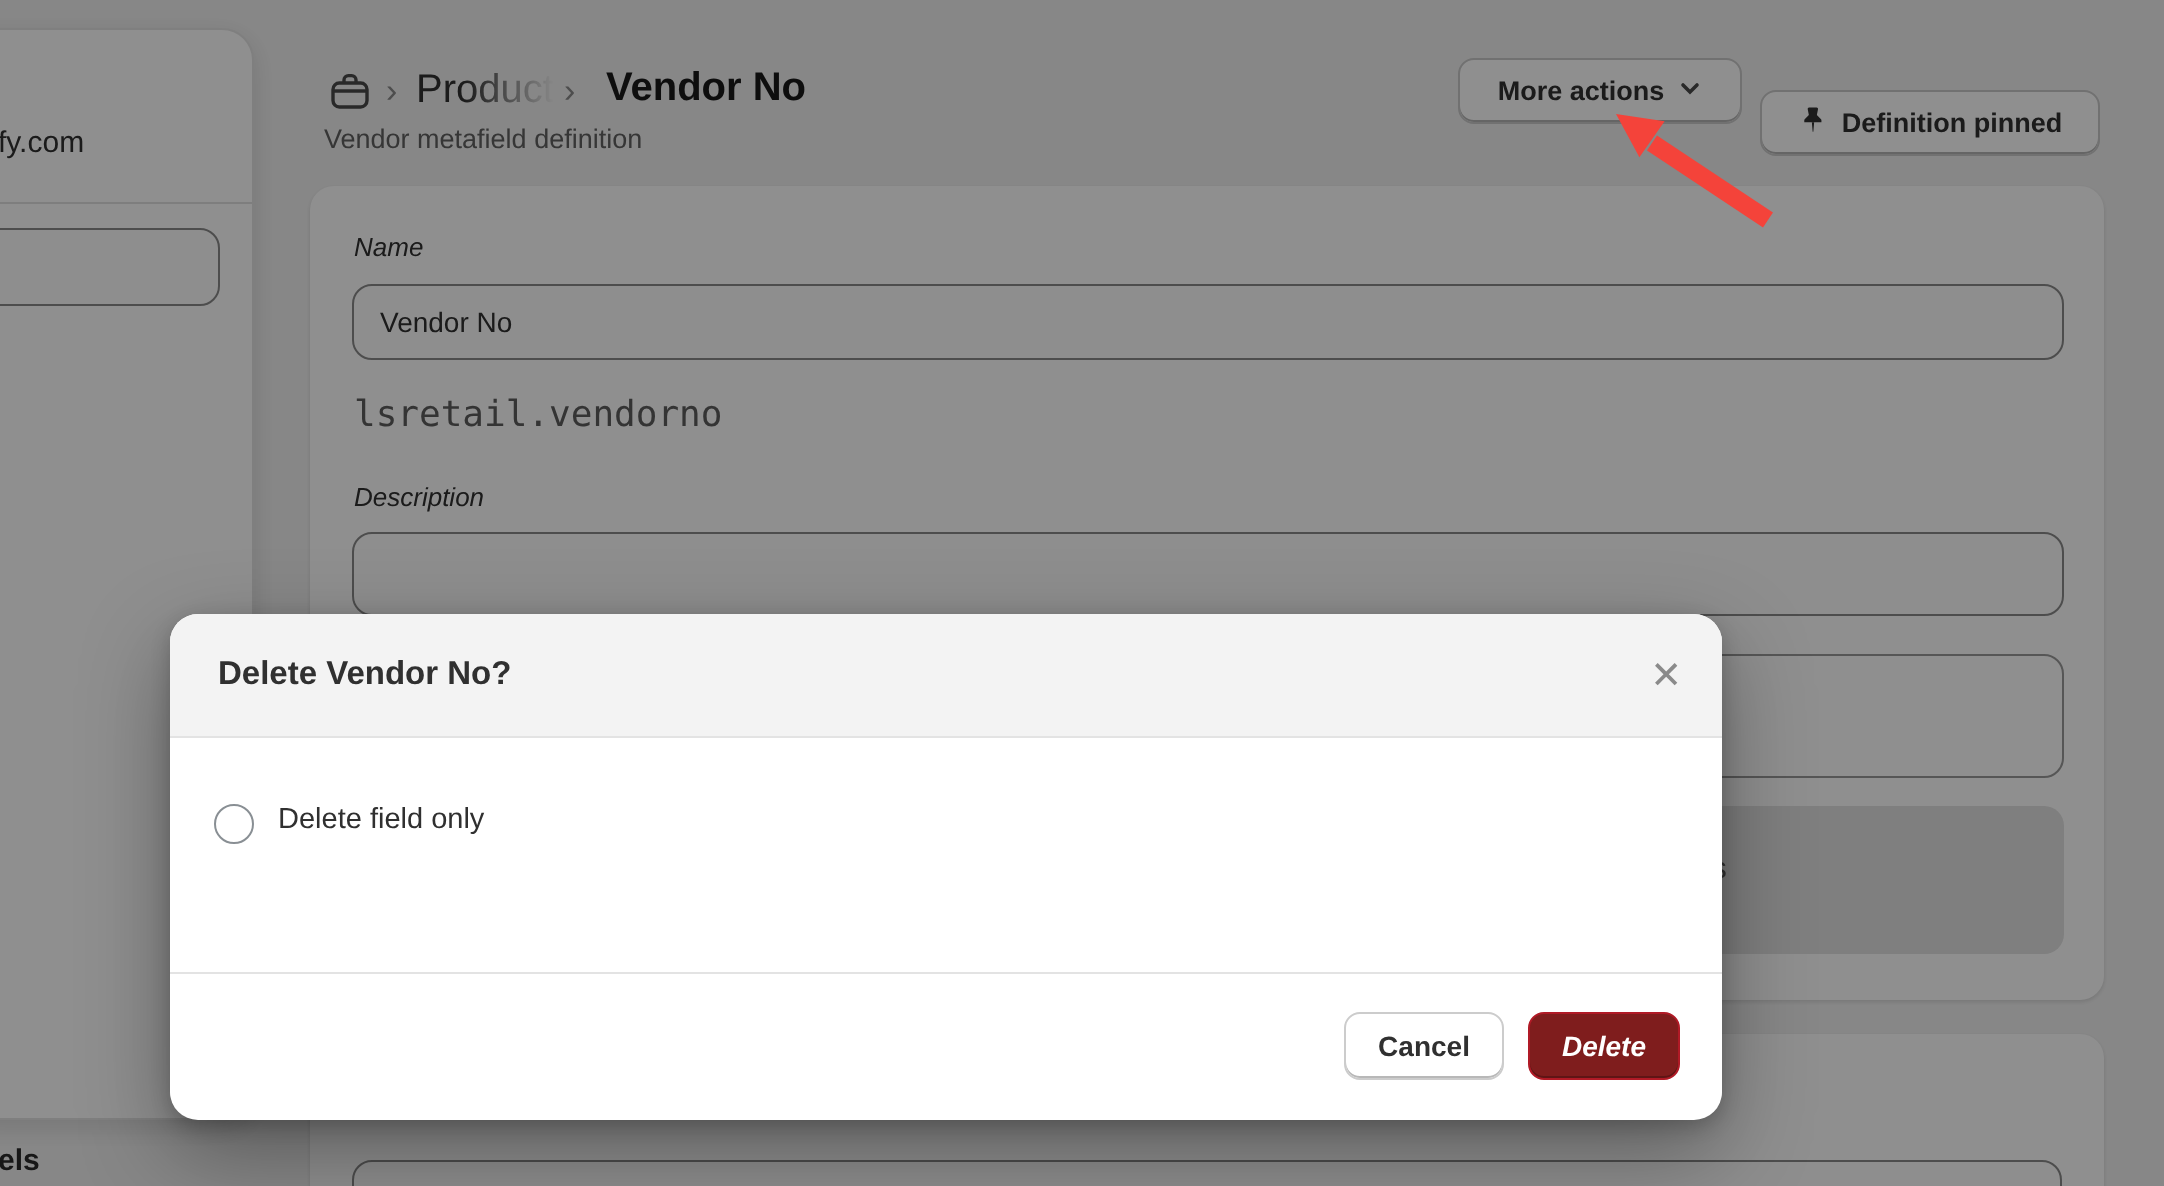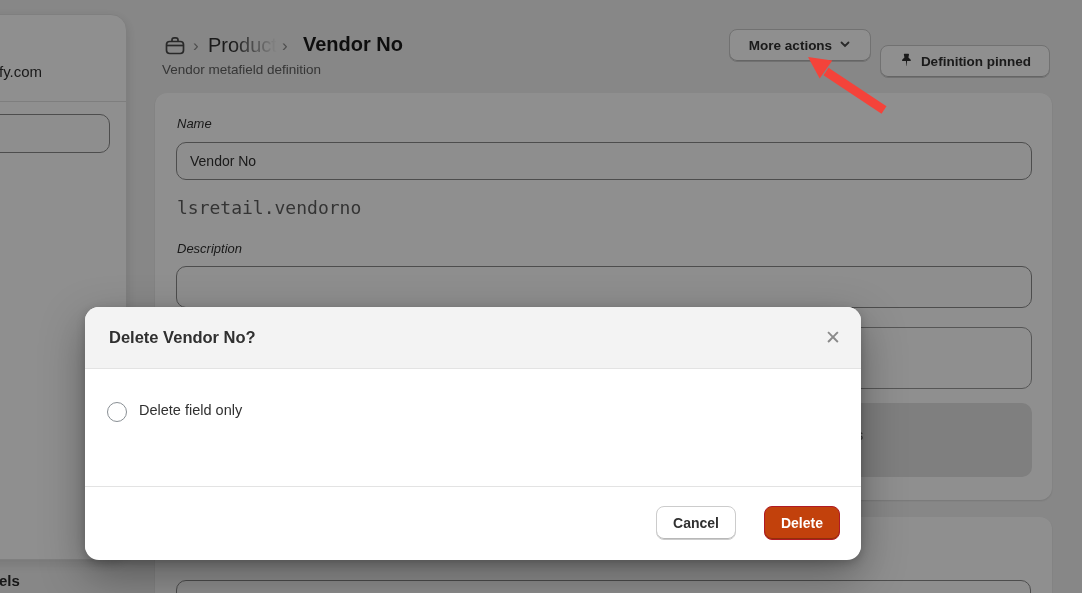--- a/index.html
+++ b/index.html
@@ -82,25 +82,25 @@
   .radio { width:20px; height:20px; border-radius:50%; background:#fff; flex:0 0 auto; position:relative; }
   .radio.off { border:1.5px solid #898f94; }
   .radio.on { border:6px solid #1a1a1a; }
   .radio.on::after {
     content:""; position:absolute; left:50%; top:50%; width:6px; height:6px; margin:-3px 0 0 -3px;
     border-radius:50%; background:#1a1a1a;
   }
   .radio-label { font-size:14.5px; color:#303030; }
   .modal-footer {
     height:73px; border-top:1px solid #e3e3e3; border-radius:0 0 14px 14px; background:#fff;
-    display:flex; align-items:center; justify-content:flex-end; gap:28px; padding-right:21px;
+    display:flex; align-items:center; justify-content:flex-end; gap:12px; padding-right:21px;
   }
   .btn { height:34px; border-radius:8px; font-family:"Liberation Sans",sans-serif; font-size:14px; font-weight:600; padding:0 16px; cursor:pointer; }
   .btn-cancel { background:#fff; border:1px solid #cccccc; box-shadow:inset 0 -1px 0 #b8b8b8; color:#303030; }
-  .btn-delete { background:#c2410c; border:1px solid #b01a26; box-shadow:inset 0 -1px 0 rgba(0,0,0,.25); color:#fff; }
+  .btn-delete { background:#7f1d1d; border:1px solid #b01a26; box-shadow:inset 0 -1px 0 rgba(0,0,0,.25); color:#fff;font-style:italic; }
 
   
   .arrow { position:absolute; left:780px; top:40px; z-index:110; pointer-events:none; }
 </style>
 </head>
 <body>
 
 <div class="page">
 
   <div class="left-panel">

